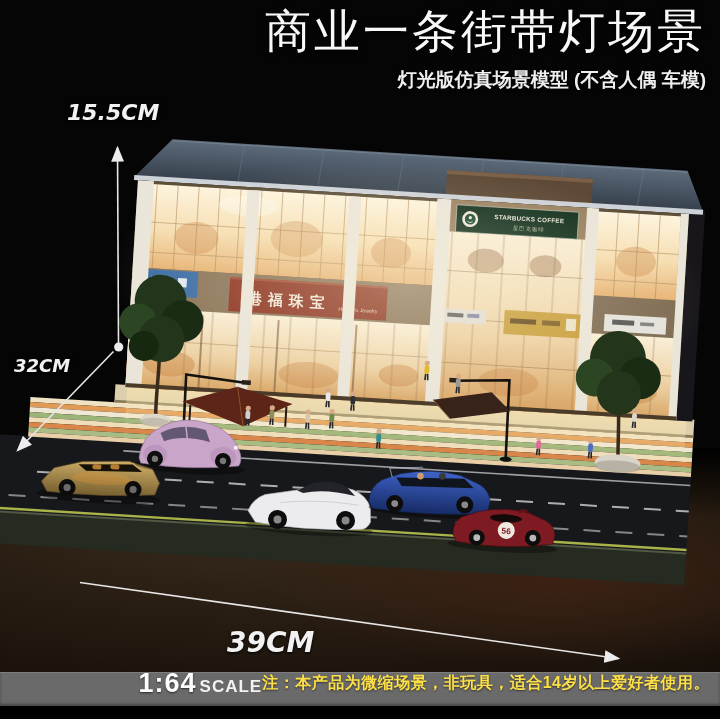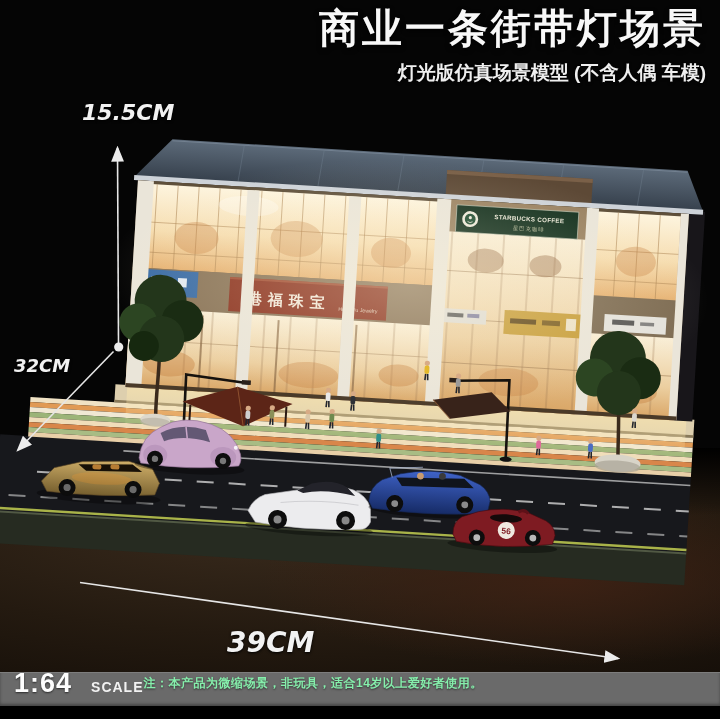--- a/index.html
+++ b/index.html
@@ -6,40 +6,40 @@
   .stage{position:relative;width:720px;height:719px;overflow:hidden;background:#050505;
          font-family:"Liberation Sans",sans-serif;}
   
   .table-bg{position:absolute;left:0;top:448px;width:720px;height:226px;
     background:
       linear-gradient(to bottom, rgba(0,0,0,1) 0%, rgba(0,0,0,0) 30%),
       radial-gradient(60% 55% at 78% 58%, #3c2114 0%, rgba(60,33,20,0) 70%),
       radial-gradient(125% 105% at 40% 32%, #3b2c1e 0%, #241a10 48%, #0e0905 100%);}
   
   .header{position:absolute;right:14px;top:6px;text-align:right;color:#f8f8f8;}
-  .header h1{margin:0;font-size:40px;line-height:1.12;font-weight:700;letter-spacing:3px;
+  .header h1{margin:0;font-size:46px;line-height:1.12;font-weight:400;letter-spacing:3px;
     text-shadow:0 2px 5px rgba(0,0,0,.9);}
   .header .sub{margin-top:9px;font-size:19px;font-weight:bold;color:#efefef;
     text-shadow:0 1px 3px rgba(0,0,0,.9);}
   
   .dim{position:absolute;color:#f2f2f2;font-style:italic;font-weight:bold;
     font-family:"DejaVu Sans",sans-serif;text-shadow:0 1px 3px #000;}
-  .dim-h{left:82px;top:100px;font-size:22px;}
+  .dim-h{left:67px;top:100px;font-size:22px;}
   .dim-d{left:14px;top:355px;font-size:18px;}
   .dim-w{left:227px;top:626px;font-size:28px;}
   
   .footer-bar{position:absolute;left:0;top:672px;width:720px;height:34px;background:#6a6a6a;
     box-shadow:inset 0 1px 0 #7d7d7d, inset 0 -2px 3px rgba(0,0,0,.35);
-    display:flex;align-items:center;justify-content:flex-start;
+    display:flex;align-items:center;justify-content:flex-end;
     padding:0 10px 12px 14px;box-sizing:border-box;}
   .scale-box{display:flex;align-items:baseline;color:#fdfdfd;}
   .scale-box .ratio{font-size:27px;font-weight:bold;letter-spacing:1px;
     font-family:"Liberation Sans",sans-serif;text-shadow:0 1px 2px rgba(0,0,0,.6);}
-  .scale-box .word{font-size:14px;font-weight:bold;margin-left:19px;letter-spacing:1px;color:#f2f2f2;}
-  .note{font-size:12px;font-weight:bold;color:#86efac;letter-spacing:.5px;
+  .scale-box .word{font-size:17px;font-weight:bold;margin-left:3px;letter-spacing:1px;color:#f2f2f2;}
+  .note{font-size:16px;font-weight:bold;color:#fde047;letter-spacing:.5px;
     text-shadow:0 1px 2px rgba(0,0,0,.55);}
   .bottom-black{position:absolute;left:0;top:706px;width:720px;height:13px;background:#000;}
   svg{position:absolute;left:0;top:0;}
 </style>
 </head>
 <body>
 
 <div class="stage">
 
   <div class="table-bg"></div>

